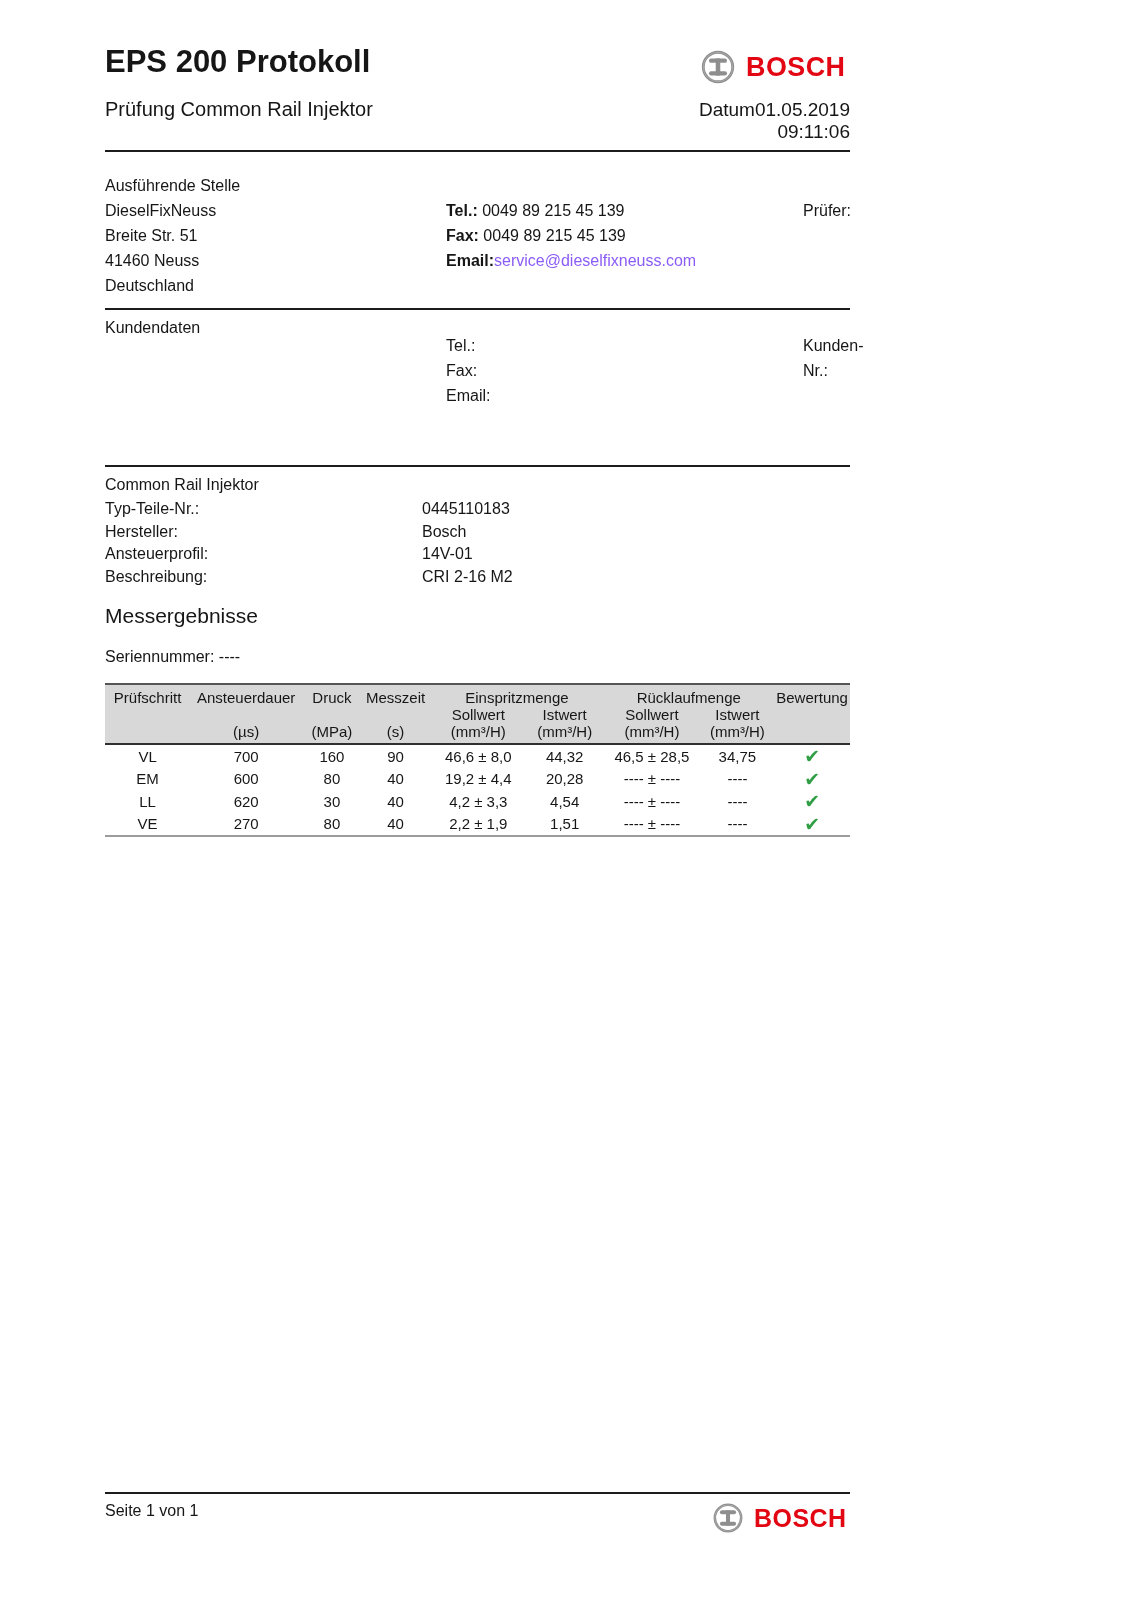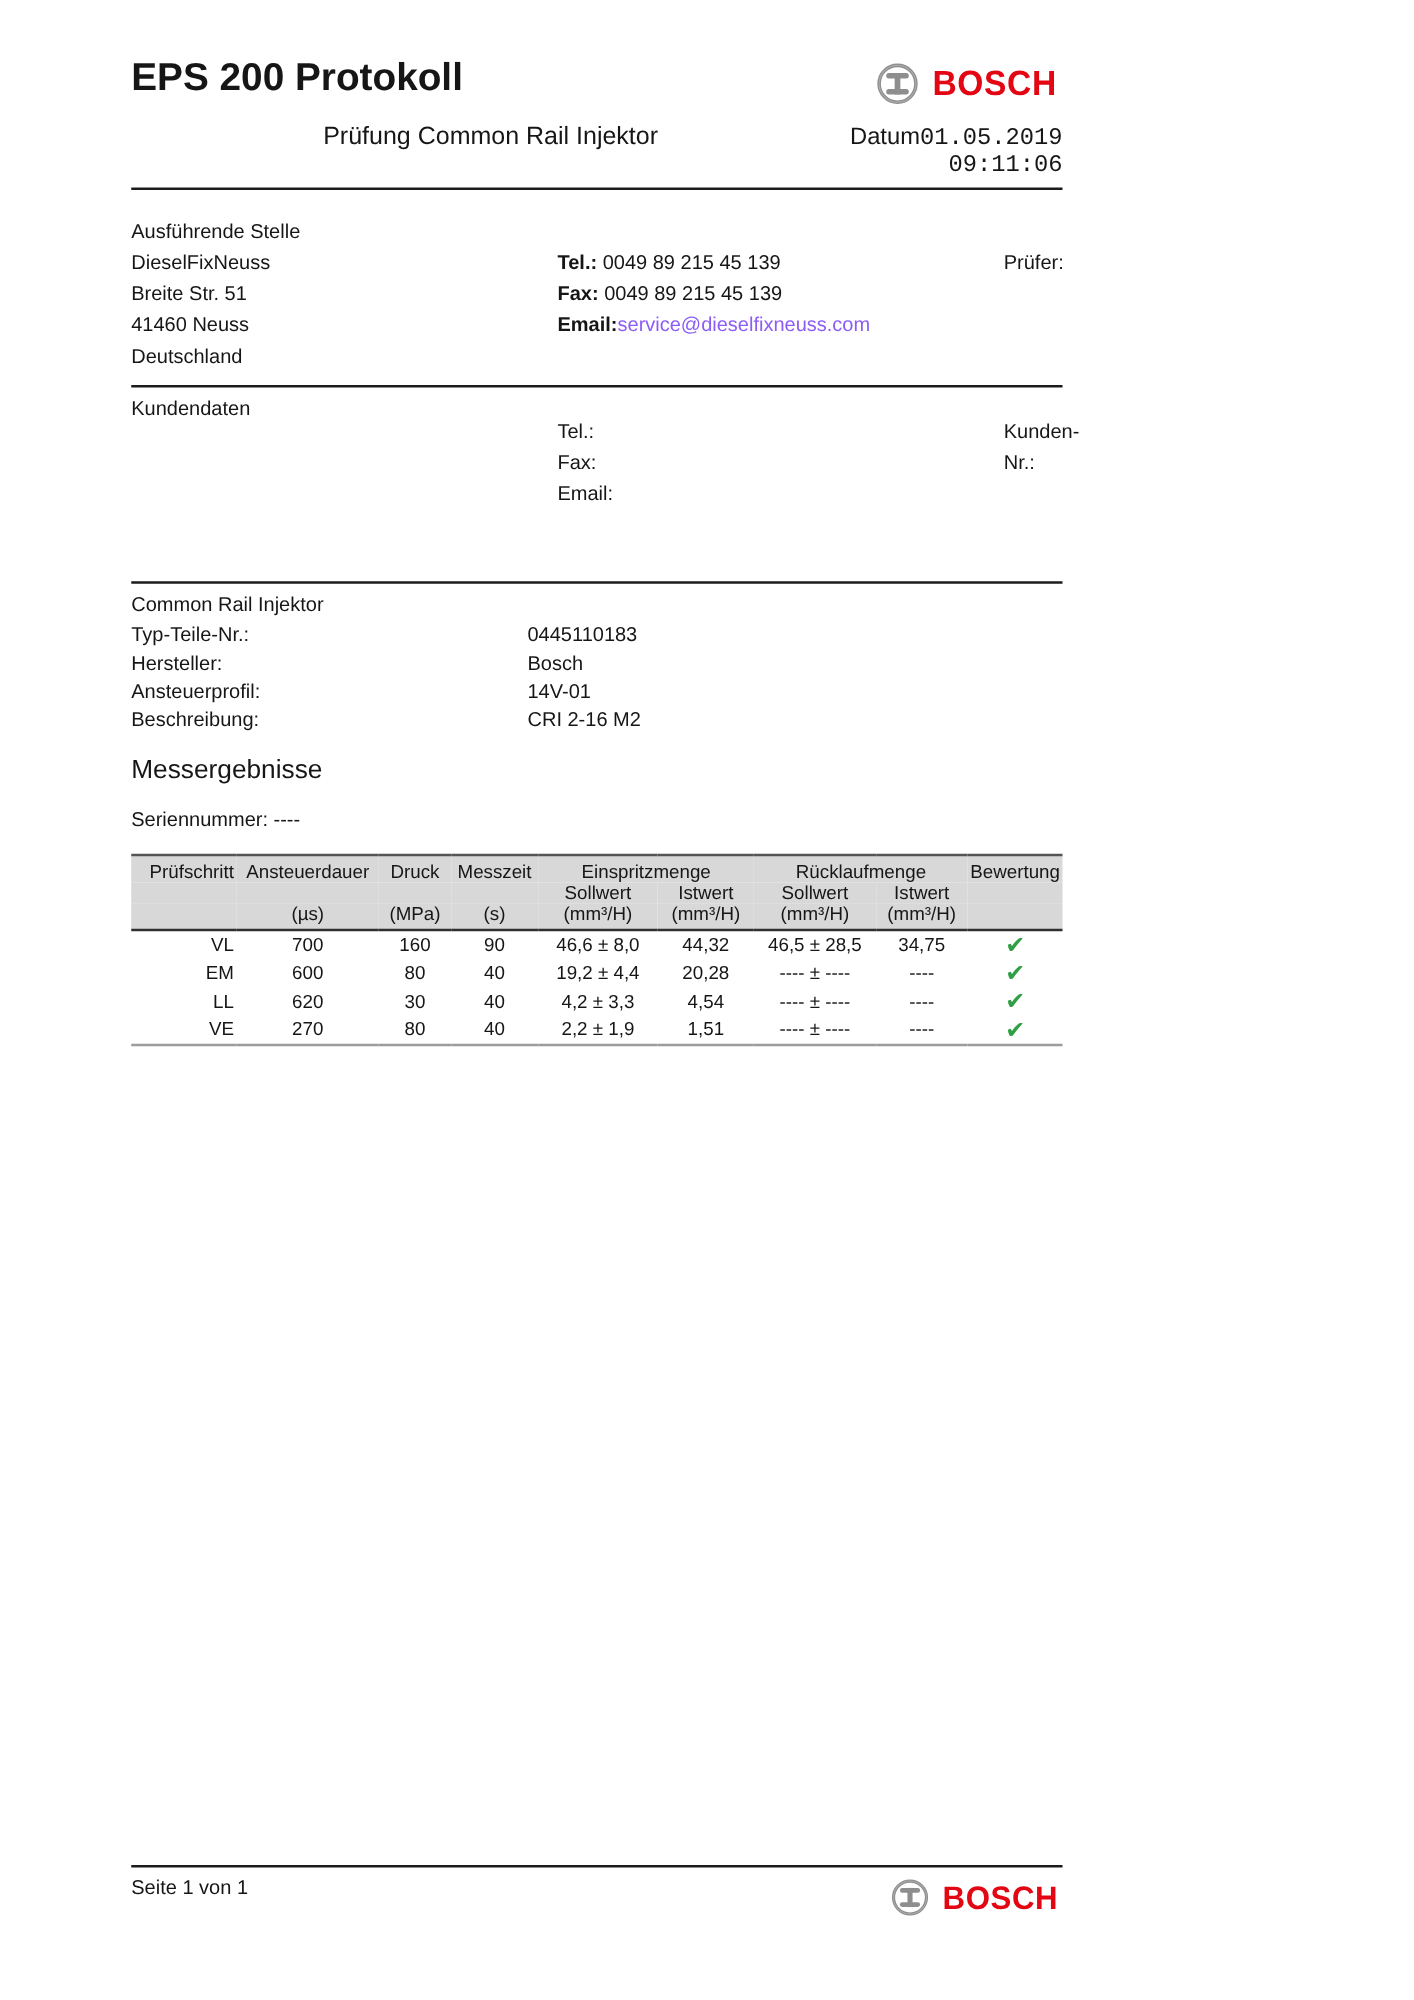--- a/index.html
+++ b/index.html
@@ -15,23 +15,23 @@
 
   
   .title-row { display:flex; justify-content:space-between; align-items:flex-start; padding-top:44px; }
   .page-title { font-size:31px; font-weight:700; line-height:36px; letter-spacing:0; }
   .bosch-logo { display:flex; align-items:center; gap:9px; margin-top:4px; }
   .bosch-word { font-size:28px; font-weight:700; letter-spacing:0.5px; transform:scaleX(0.96); transform-origin:left; }
   .bosch-logo.small .bosch-word { font-size:26px; }
   .bosch-logo.small svg { width:34px; height:34px; }
 
   .subtitle-row { display:flex; align-items:baseline; margin-top:11px; }
-  .subtitle { font-size:20px; width:650px; line-height:24px;text-align:center; }
+  .subtitle { font-size:20px; width:650px; line-height:24px; }
   .datum-label { font-size:19px; }
-  .datum-value { flex:1; text-align:right; font-size:19px;font-family:Liberation Mono, monospace; }
+  .datum-value { flex:1; text-align:right; font-size:19px; }
 
   .rule { border-top:2px solid #1c1c1c; }
   .rule-header { margin-top:7px; }
 
   
   .t { font-size:16px; line-height:25px; }
   .grid3 { display:grid; grid-template-columns:317px 333px 1fr;gap:24px; }
   .section-heading { font-size:16px; font-weight:400; line-height:25px; margin-top:21px; }
   .plain-heading { font-size:16px; line-height:25px; margin-top:5px; }
   .email-link { color:#8b5cf6;margin-top:33px; }
@@ -46,21 +46,21 @@
 
   .results-heading { font-size:21px; line-height:26px; margin-top:15px; }
   .serial { font-size:16px; line-height:22px; margin-top:17px; }
 
   
   table.results { width:100%; border-collapse:collapse; margin-top:15px; font-size:15px;
     border-top:2px solid #555555; border-bottom:2px solid #9c9c9c; }
   table.results thead { background:#d8d8d8; }
   table.results thead tr.units-row { border-bottom:2px solid #303030; }
   th, td { padding:0 2px; font-weight:400; text-align:center; white-space:nowrap; }
-  th.left, td.left { text-align:right; padding-left:3px; }
+  th.left, td.left { text-align:center; padding-left:3px; }
   thead tr.group-row th { height:21px; vertical-align:bottom; }
   thead tr.sub-row th { height:17px; }
   thead tr.units-row th { height:20px; vertical-align:top; }
   tbody td { height:22.5px; }
   td.check { font-family:"DejaVu Sans", sans-serif; color:#2f9e44; font-size:19px; font-weight:700; line-height:20px; }
 
   
   .footer { position:absolute; left:105px; right:77px; top:1492px; }
   .footer-row { display:flex; justify-content:space-between; align-items:flex-start; margin-top:3px; }
   .footer-page { font-size:16px; line-height:22px; margin-top:3px; }

